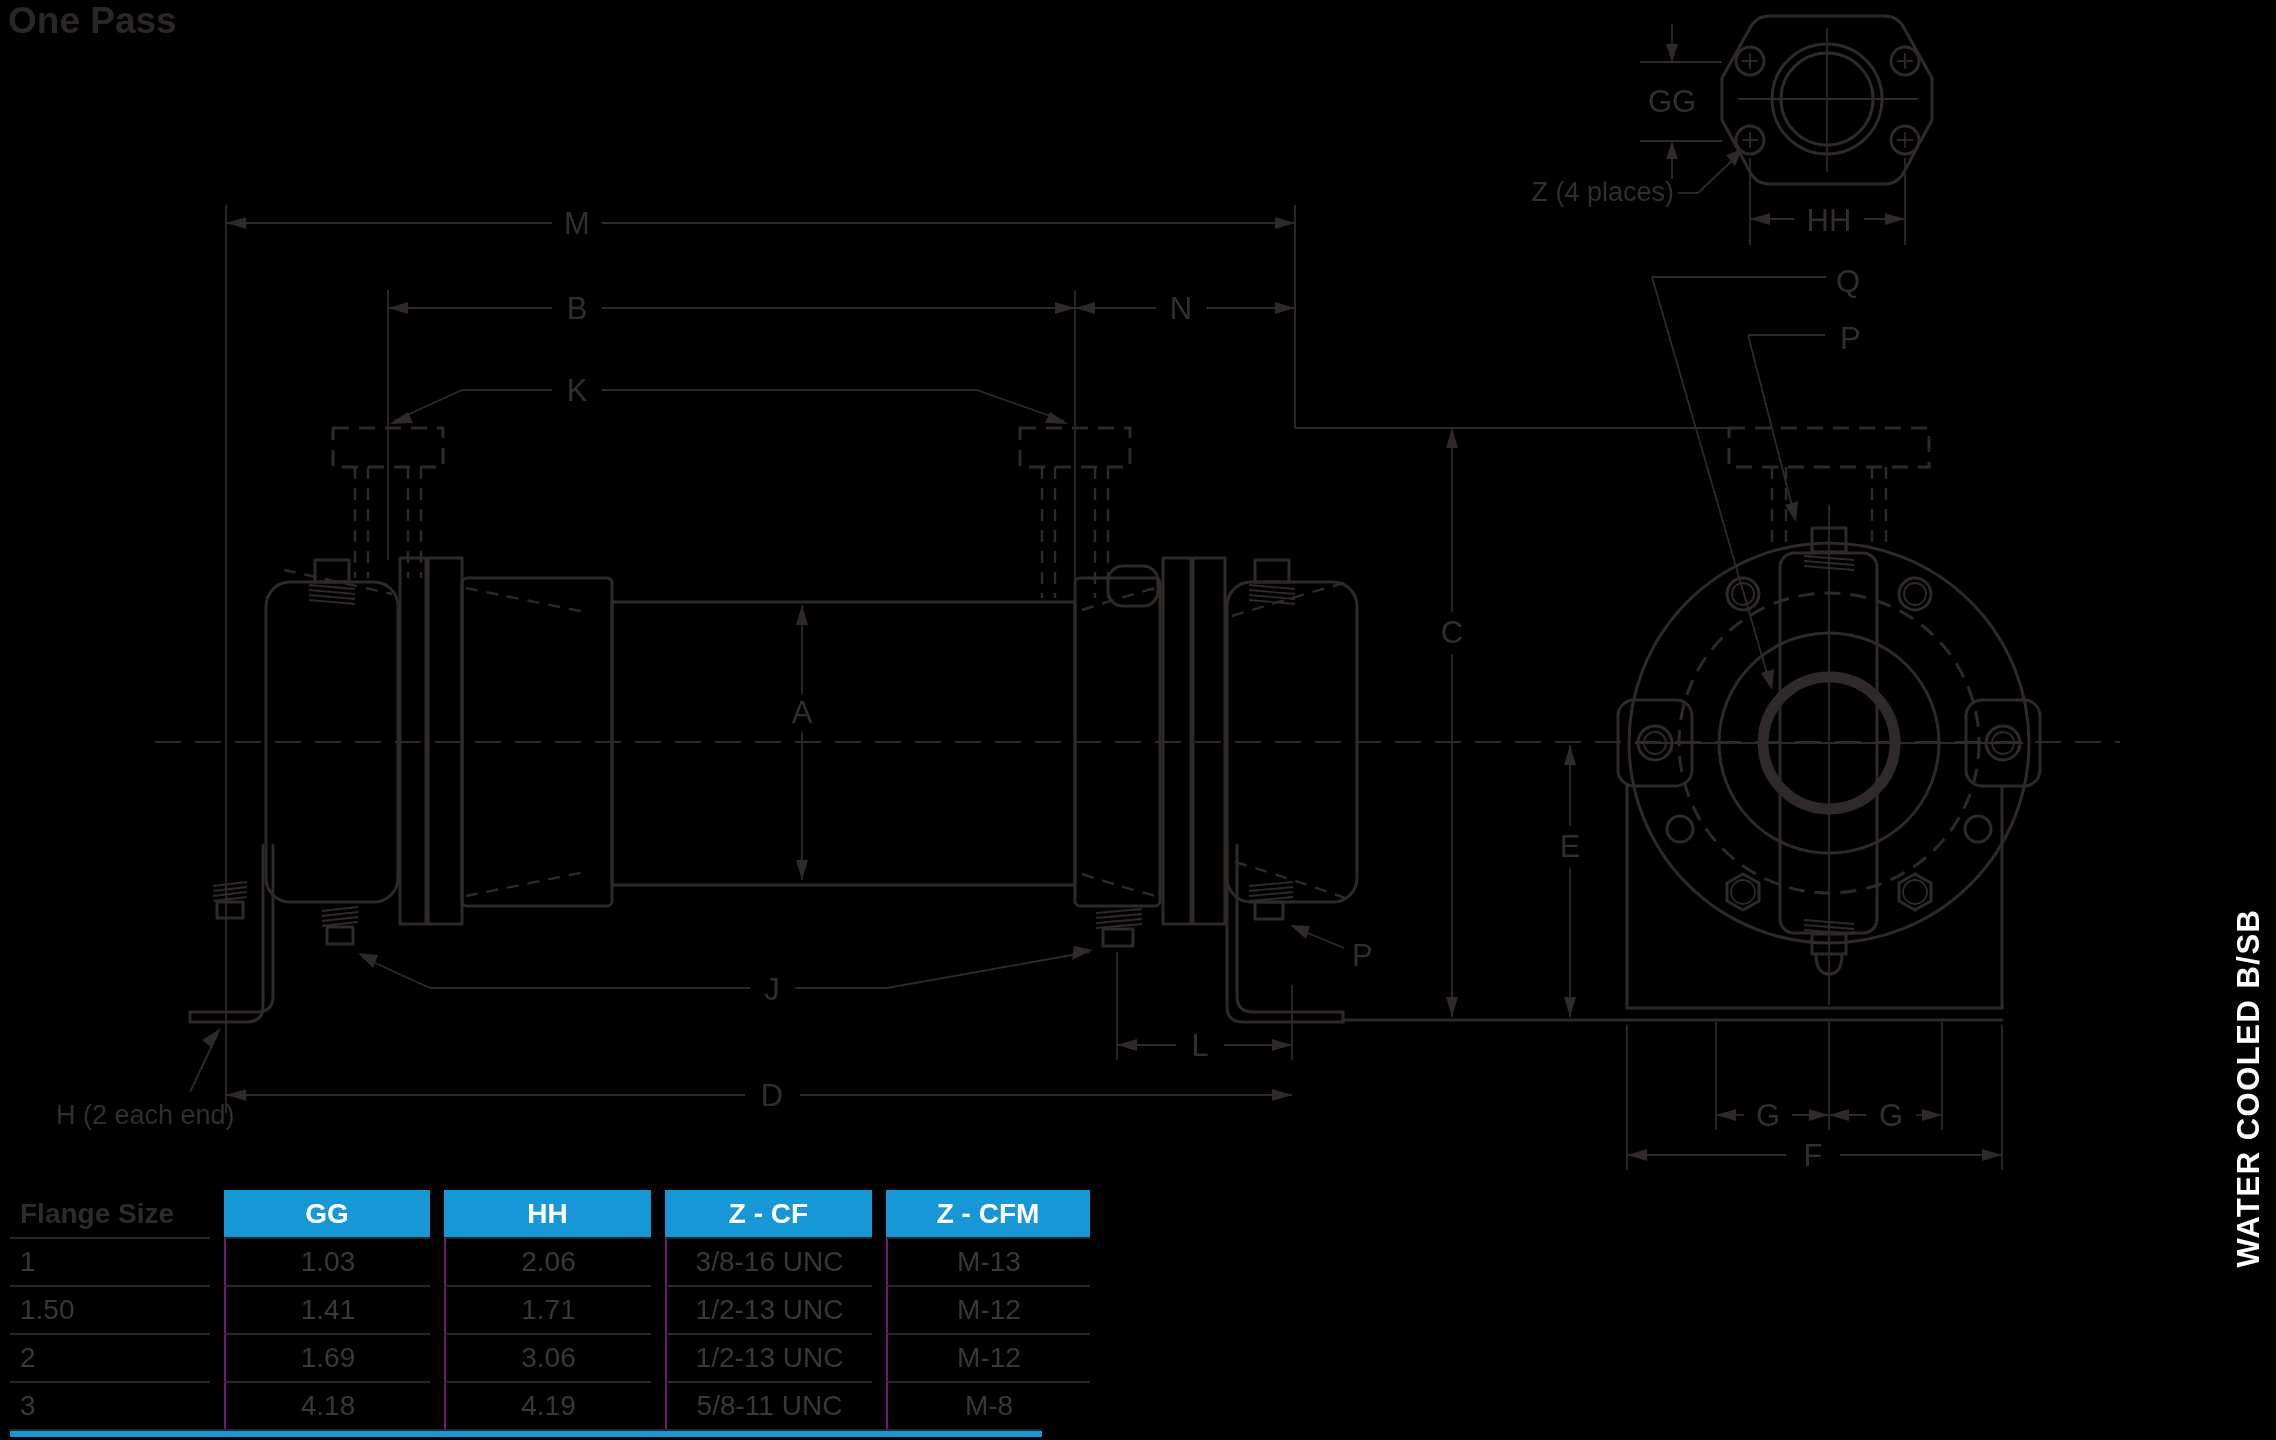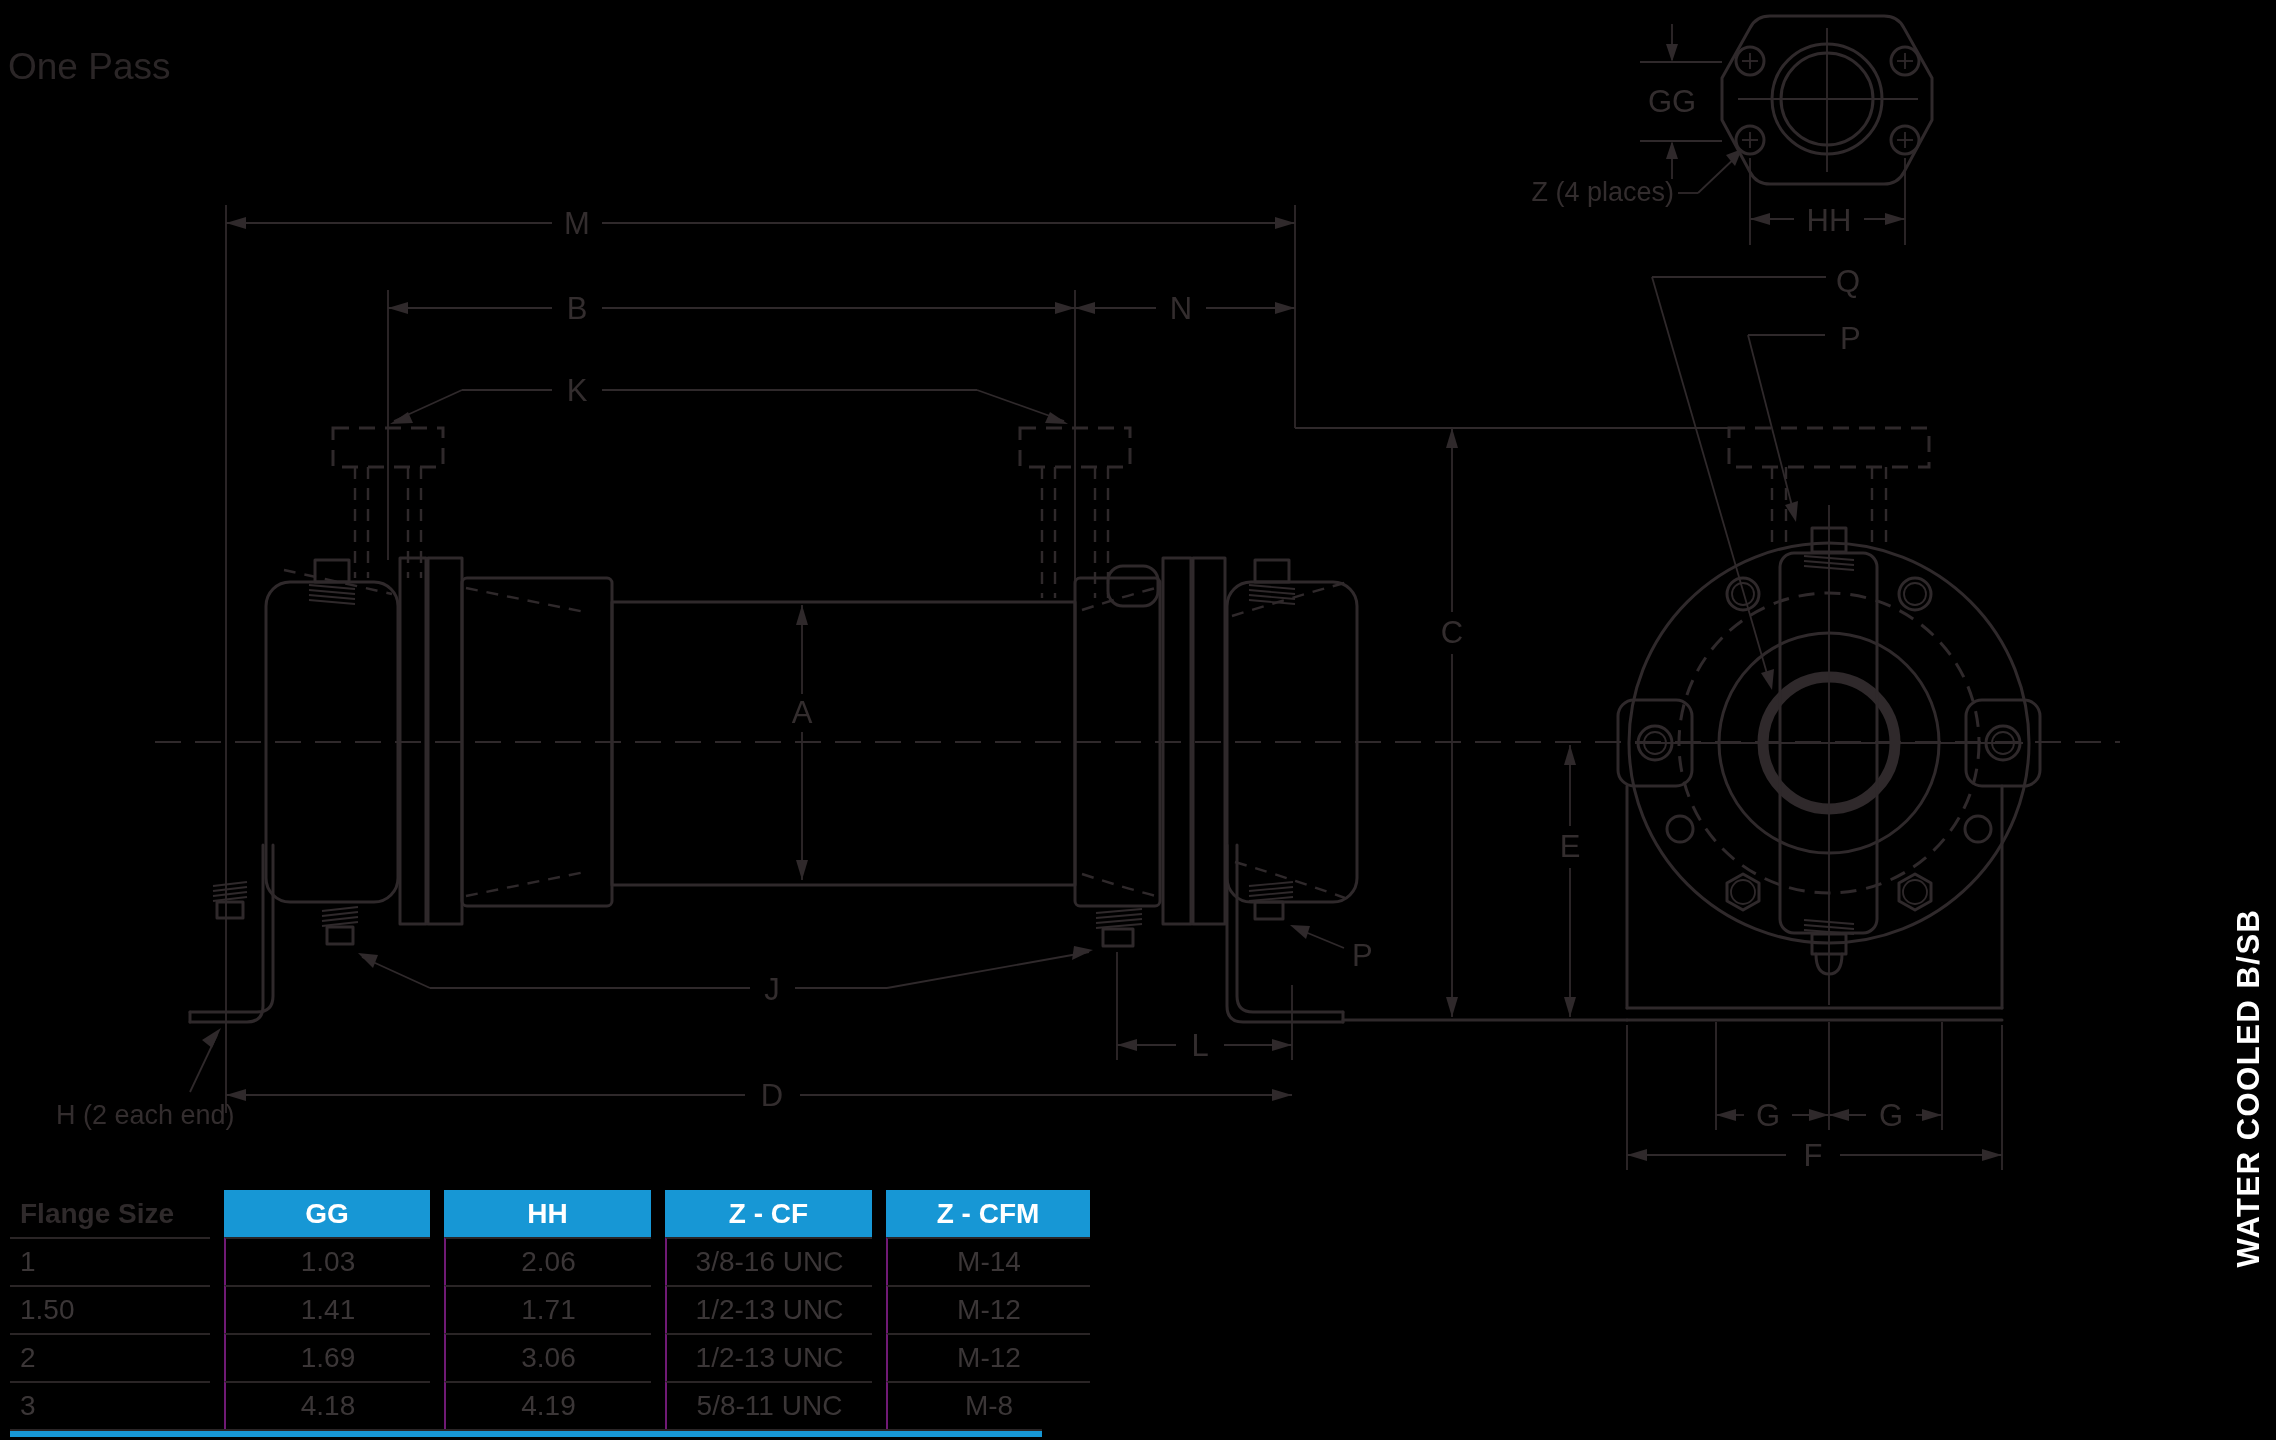--- a/index.html
+++ b/index.html
@@ -4,21 +4,21 @@
 <style>
   :root{
     --bg:#000000;
     --ink:#2f292b;
     --ink2:#383233;
     --blue:#1797d5;
   }
   html,body{margin:0;padding:0;background:var(--bg);}
   #page{position:relative;width:2276px;height:1440px;background:var(--bg);overflow:hidden;
         font-family:"Liberation Sans","DejaVu Sans",sans-serif;}
-  #title{position:absolute;left:8px;top:0px;font-size:37px;font-weight:normal;color:#2b2627;letter-spacing:0px;margin-top:46px;}
+  #title{position:absolute;left:8px;top:0px;font-size:37px;font-weight:bold;color:#2b2627;letter-spacing:0px;}
   svg{position:absolute;left:0;top:0;}
   svg text{font-family:"Liberation Sans","DejaVu Sans",sans-serif;}
   .ln{fill:none;stroke:var(--ink);stroke-width:3;stroke-linecap:round;stroke-linejoin:round;}
   .tn{fill:none;stroke:var(--ink);stroke-width:1.8;stroke-linecap:butt;}
   .dsh{fill:none;stroke:var(--ink);stroke-width:3;stroke-dasharray:16 10;}
   .dshf{fill:none;stroke:var(--ink);stroke-width:2.4;stroke-dasharray:12 9;}
   .cl{fill:none;stroke:var(--ink);stroke-width:2;stroke-dasharray:26 14;}
   .ar{fill:var(--ink);stroke:none;}
   .dtx{fill:#332d2e;font-size:31px;}
   .ntx{fill:#332d2e;font-size:27px;}
@@ -361,21 +361,21 @@
       <div class="hcell">GG</div>
       <div class="hcell">HH</div>
       <div class="hcell">Z - CF</div>
       <div class="hcell">Z - CFM</div>
     </div>
     <div class="trow">
       <div class="dcell first">1</div>
       <div class="dcell">1.03</div>
       <div class="dcell">2.06</div>
       <div class="dcell">3/8-16 UNC</div>
-      <div class="dcell">M-14</div>
+      <div class="dcell">M-13</div>
     </div>
     <div class="trow">
       <div class="dcell first">1.50</div>
       <div class="dcell">1.41</div>
       <div class="dcell">1.71</div>
       <div class="dcell">1/2-13 UNC</div>
       <div class="dcell">M-12</div>
     </div>
     <div class="trow">
       <div class="dcell first">2</div>

